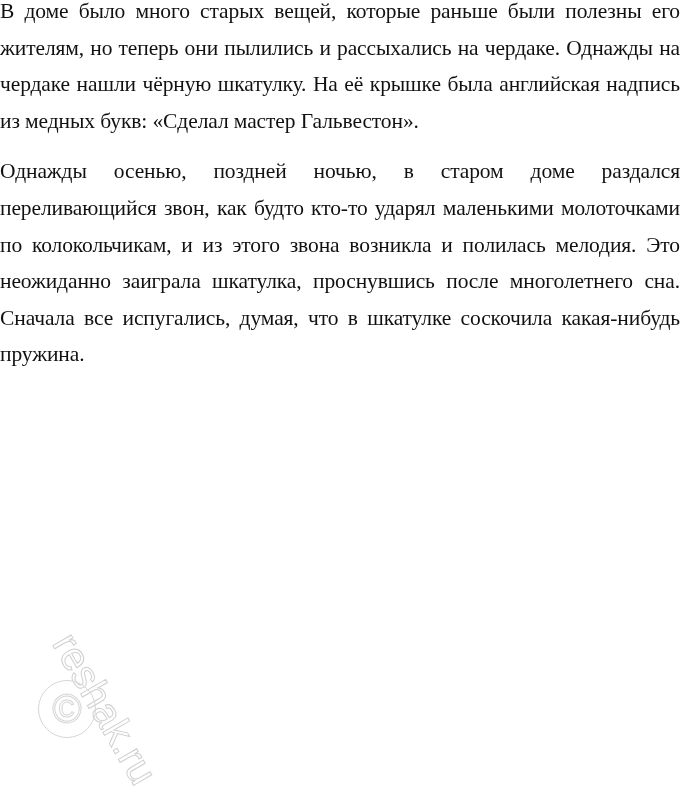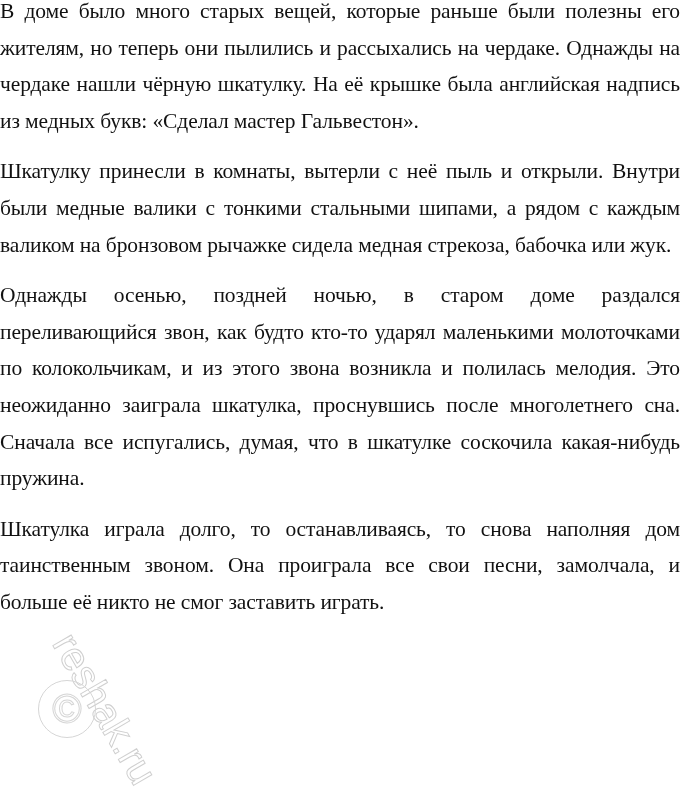--- a/index.html
+++ b/index.html
@@ -68,21 +68,19 @@
       text-align: center;
       color: transparent;
       -webkit-text-stroke: 1px #888888;
     }
   </style>
 </head>
 <body>
 
 <div class="doc">
   <p>В доме было много старых вещей, которые раньше были полезны его жителям, но теперь они пылились и рассыхались на чердаке. Однажды на чердаке нашли чёрную шкатулку. На её крышке была английская надпись из медных букв: «Сделал мастер Гальвестон».</p>
-  <p>Шкатулку принесли в комнаты, вытерли с неё пыль и открыли. Внутри были медные валики с тонкими стальными шипами, а рядом с каждым валиком на бронзовом рычажке сидела медная стрекоза, бабочка или жук.</p>
   <p>Однажды осенью, поздней ночью, в старом доме раздался переливающийся звон, как будто кто-то ударял маленькими молоточками по колокольчикам, и из этого звона возникла и полилась мелодия. Это неожиданно заиграла шкатулка, проснувшись после многолетнего сна. Сначала все испугались, думая, что в шкатулке соскочила какая-нибудь пружина.</p>
-  <p>Шкатулка играла долго, то останавливаясь, то снова наполняя дом таинственным звоном. Она проиграла все свои песни, замолчала, и больше её никто не смог заставить играть.</p>
 </div>
 
 <div class="watermark">
   <span class="wm-text">reshak.ru</span>
   <span class="wm-copy">©</span>
 </div>
 
 </body></html>

